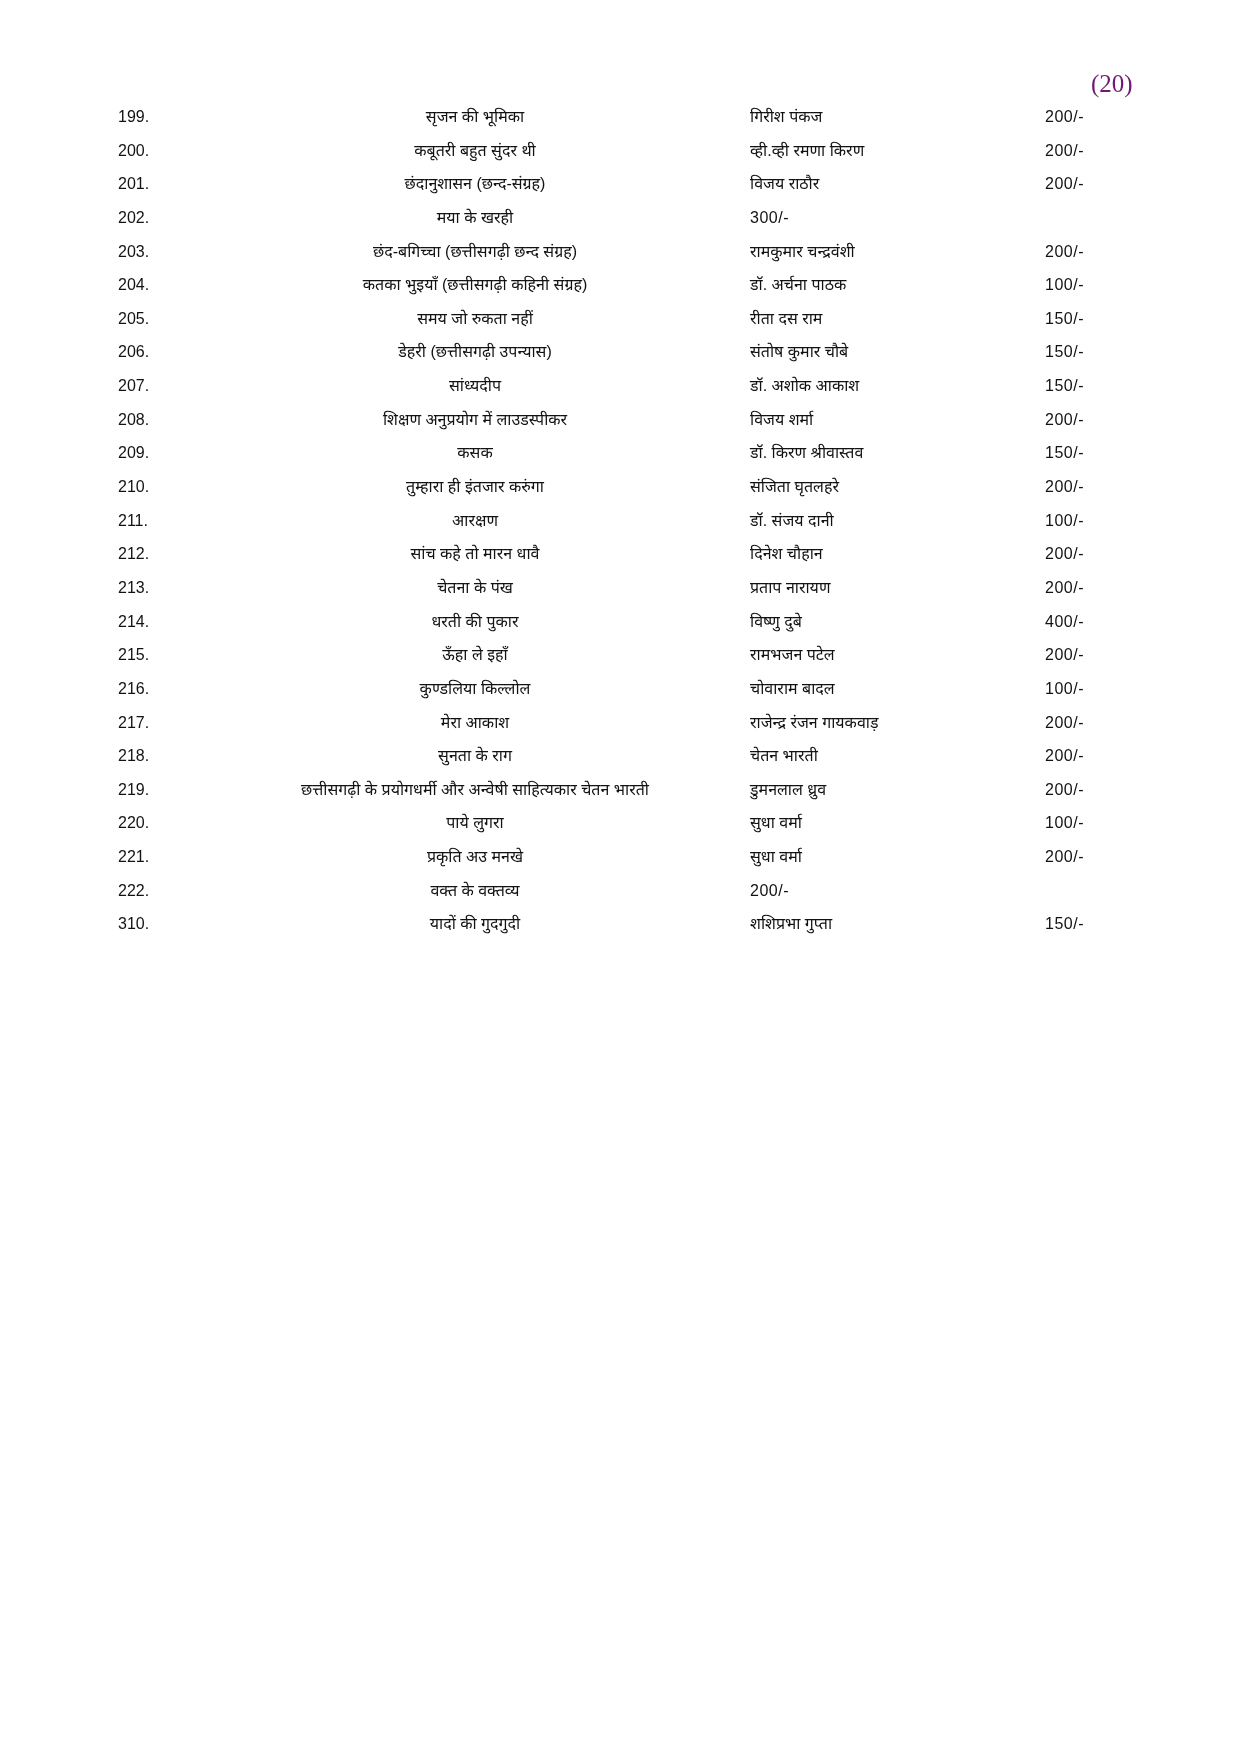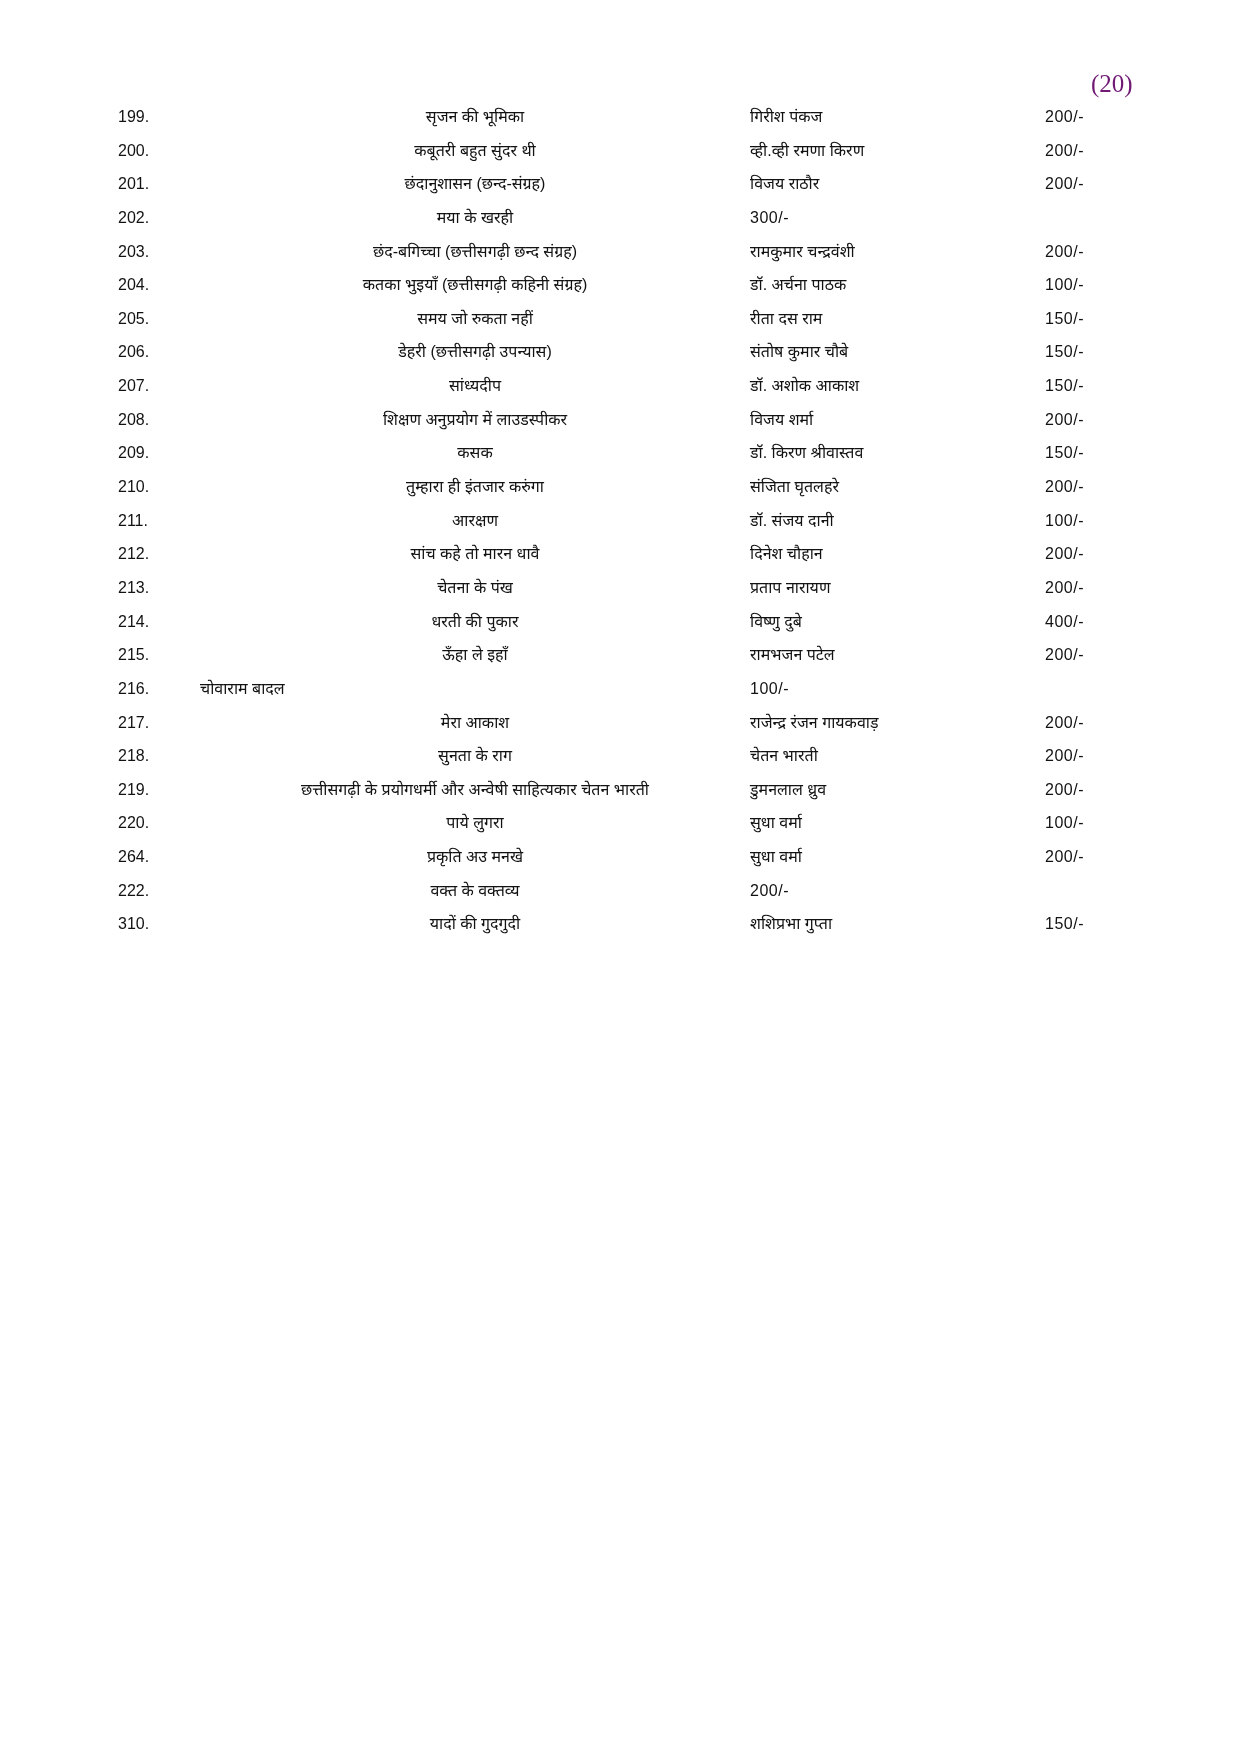--- a/index.html
+++ b/index.html
@@ -143,20 +143,21 @@
     <span class="price">400/-</span>
   </div>
     <div class="row">
     <span class="sno">215.</span>
     <span class="title">ऊँहा ले इहाँ</span>
     <span class="author">रामभजन पटेल</span>
     <span class="price">200/-</span>
   </div>
     <div class="row">
     <span class="sno">216.</span>
+    <span class="title">कुण्डलिया किल्लोल</span>
     <span class="author">चोवाराम बादल</span>
     <span class="price">100/-</span>
   </div>
     <div class="row">
     <span class="sno">217.</span>
     <span class="title">मेरा आकाश</span>
     <span class="author">राजेन्द्र रंजन गायकवाड़</span>
     <span class="price">200/-</span>
   </div>
     <div class="row">
@@ -171,21 +172,21 @@
     <span class="author">डुमनलाल ध्रुव</span>
     <span class="price">200/-</span>
   </div>
     <div class="row">
     <span class="sno">220.</span>
     <span class="title">पाये लुगरा</span>
     <span class="author">सुधा वर्मा</span>
     <span class="price">100/-</span>
   </div>
     <div class="row">
-    <span class="sno">264.</span>
+    <span class="sno">221.</span>
     <span class="title">प्रकृति अउ मनखे</span>
     <span class="author">सुधा वर्मा</span>
     <span class="price">200/-</span>
   </div>
     <div class="row">
     <span class="sno">222.</span>
     <span class="title">वक्त के वक्तव्य</span>
     <span class="price">200/-</span>
   </div>
     <div class="row">

